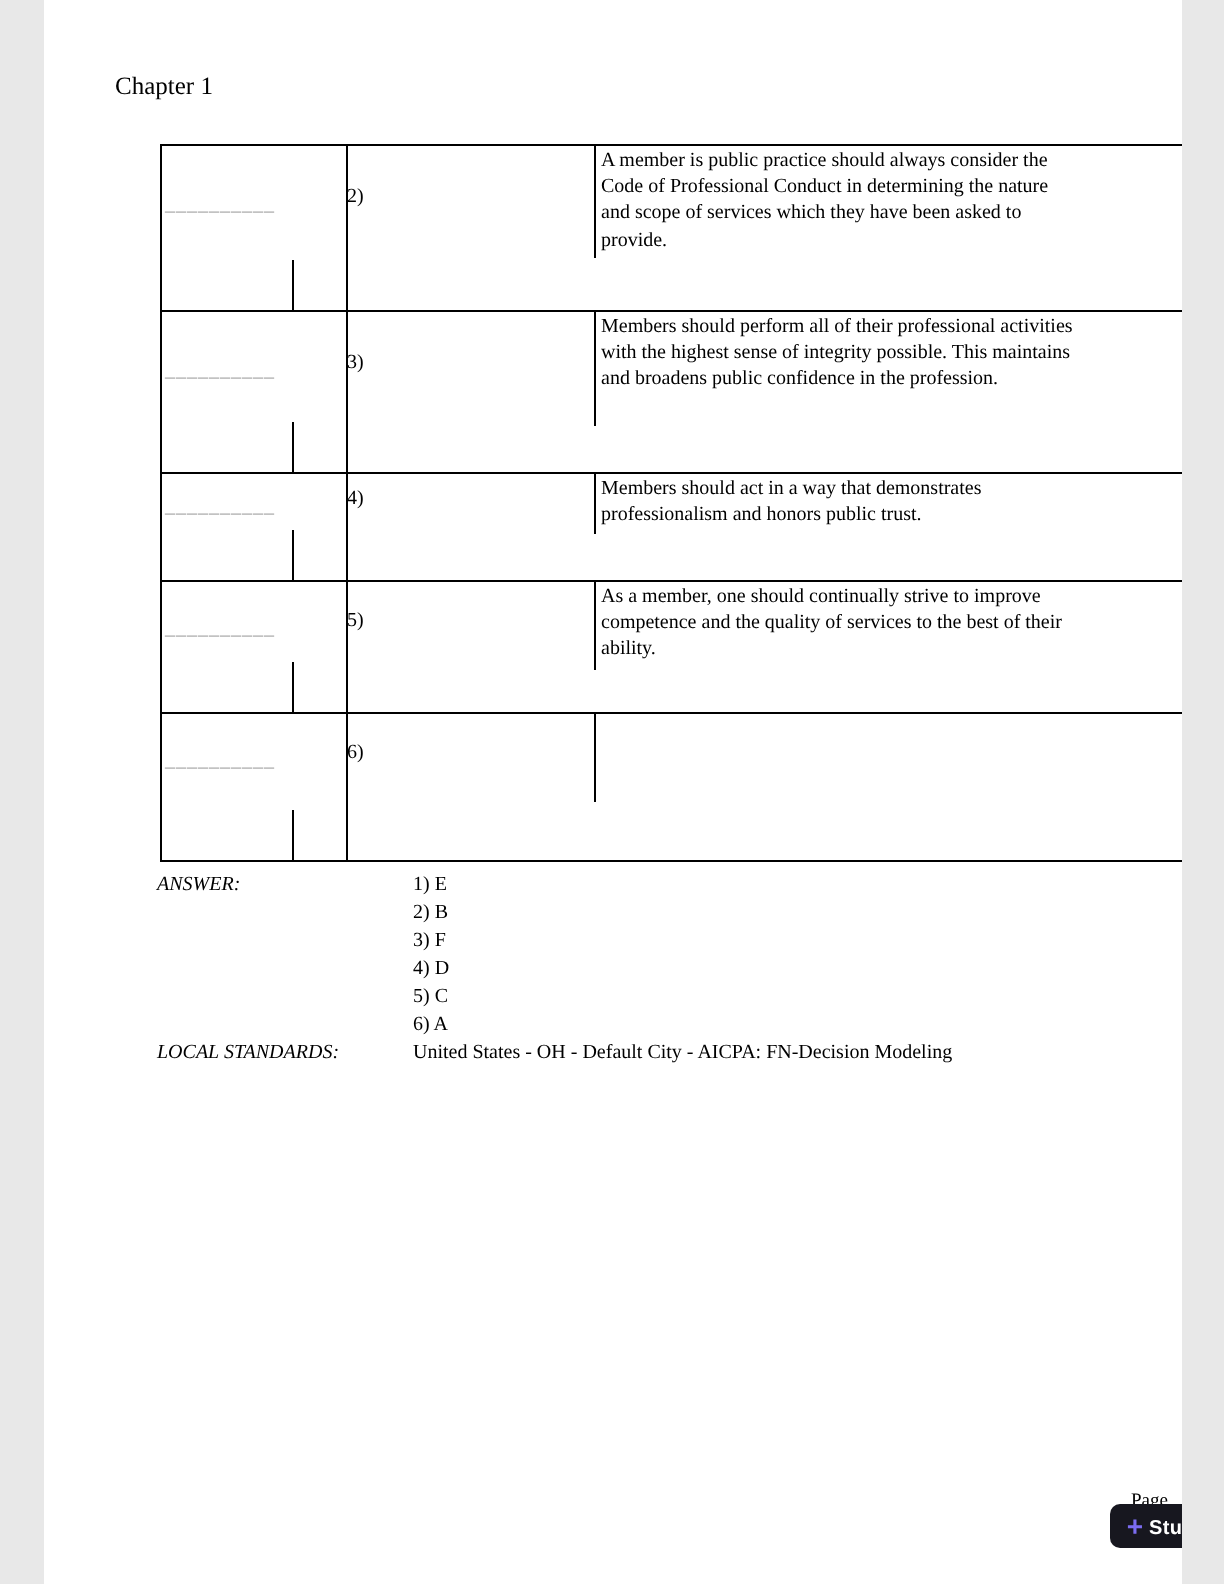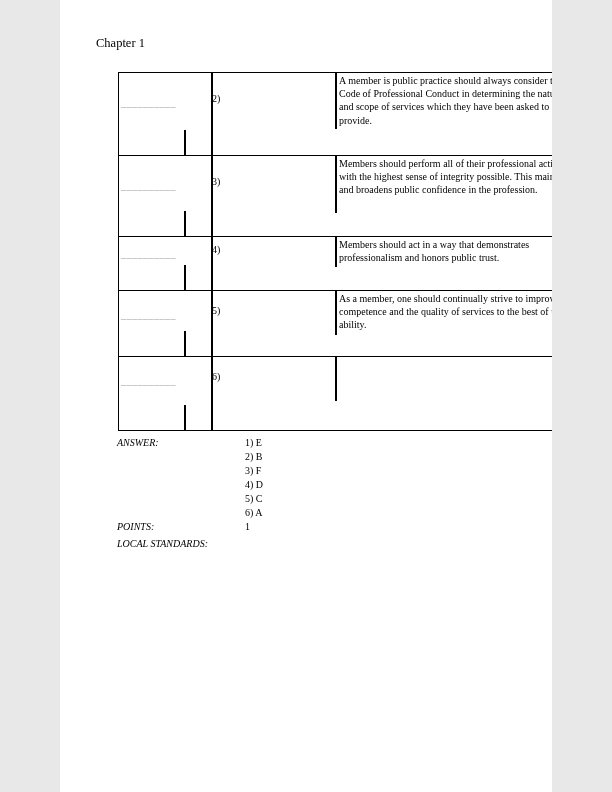--- a/index.html
+++ b/index.html
@@ -1,17 +1,17 @@
 <!DOCTYPE html>
 <html><head>
 <meta charset="utf-8">
 <style>
   html,body{margin:0;padding:0;background:#e8e8e8;}
   .page{
-    position:relative;width:492px;height:792px;background:#ffffff;
+    position:relative;width:569px;height:792px;background:#ffffff;
     font-family:"Liberation Serif", serif;color:#000;overflow:hidden;
     margin:0 auto;
   }
   .chapter{position:absolute;left:36px;top:36px;font-size:12.5px;}
 
   
   .mtable{position:absolute;left:58px;top:72px;width:517px;border-top:1.5px solid #000;}
   .trow{position:relative;border-bottom:1.5px solid #000;border-left:1.5px solid #000;}
   .r0{height:81.5px;--tbh:56px;}
   .r1{height:80.5px;--tbh:57px;}
@@ -114,25 +114,22 @@
         <div>1) E</div>
         <div>2) B</div>
         <div>3) F</div>
         <div>4) D</div>
         <div>5) C</div>
         <div>6) A</div>
       </div>
     </div>
 
     <div class="metarow">
-      <div class="lbl">POINTS:</div>
-      <div class="metaval">1</div>
-    </div>
-    <div class="metarow">
       <div class="lbl">LOCAL STANDARDS:</div>
+      <div class="metaval">United States - OH - Default City - AICPA: FN-Decision Modeling</div>
     </div>
 
   </div>
 
   <div class="pagenum">Page 30</div>
 
   <div class="badge">
     <span class="plus">+</span>
     <span><span class="bname">Study</span><span class="baccent">XY</span></span>
   </div>

